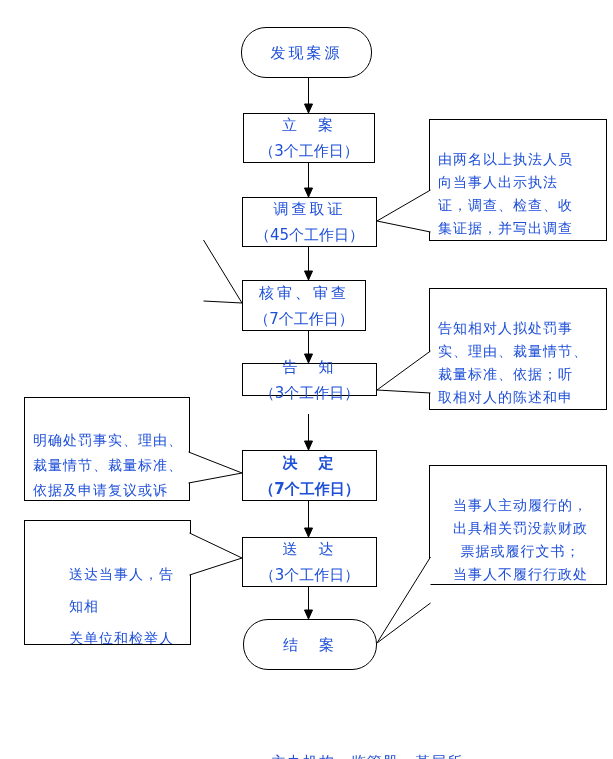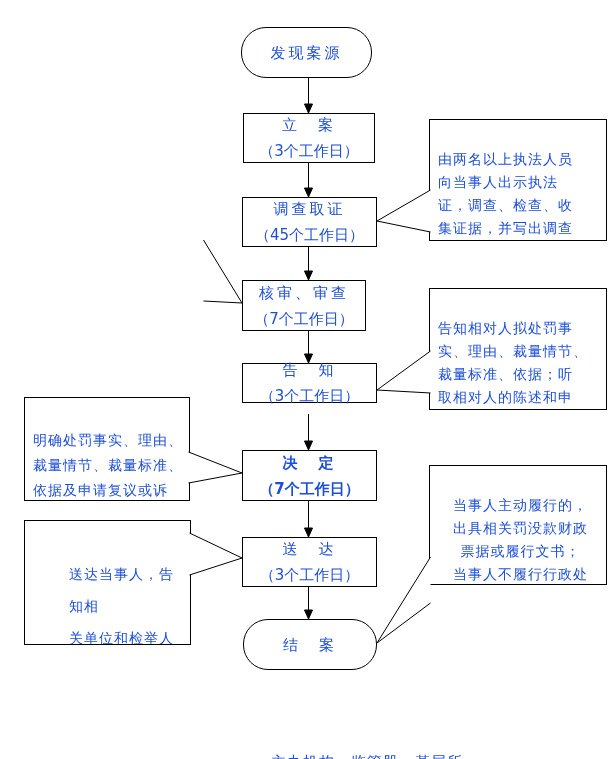--- a/index.html
+++ b/index.html
@@ -47,21 +47,21 @@
   <div class="node" style="left:242px;top:197px;width:135px;height:50px;">
     <div class="label">调查取证</div>
     <div class="sub">（45个工作日）</div>
   </div>
 
   <div class="node" style="left:242px;top:280px;width:124px;height:51px;">
     <div class="label">核审、审查</div>
     <div class="sub">（7个工作日）</div>
   </div>
 
-  <div class="node" style="left:242px;top:363px;width:135px;height:40px;text-align:center;">
+  <div class="node" style="left:242px;top:363px;width:135px;height:33px;text-align:center;">
     <div class="label">告　知</div>
     <div class="sub">（3个工作日）</div>
   </div>
 
   <div class="node" style="left:242px;top:450px;width:135px;height:51px;font-weight:bold;">
     <div class="label">决　定</div>
     <div class="sub">（7个工作日）</div>
   </div>
 
   <div class="node" style="left:242px;top:537px;width:135px;height:50px;">

